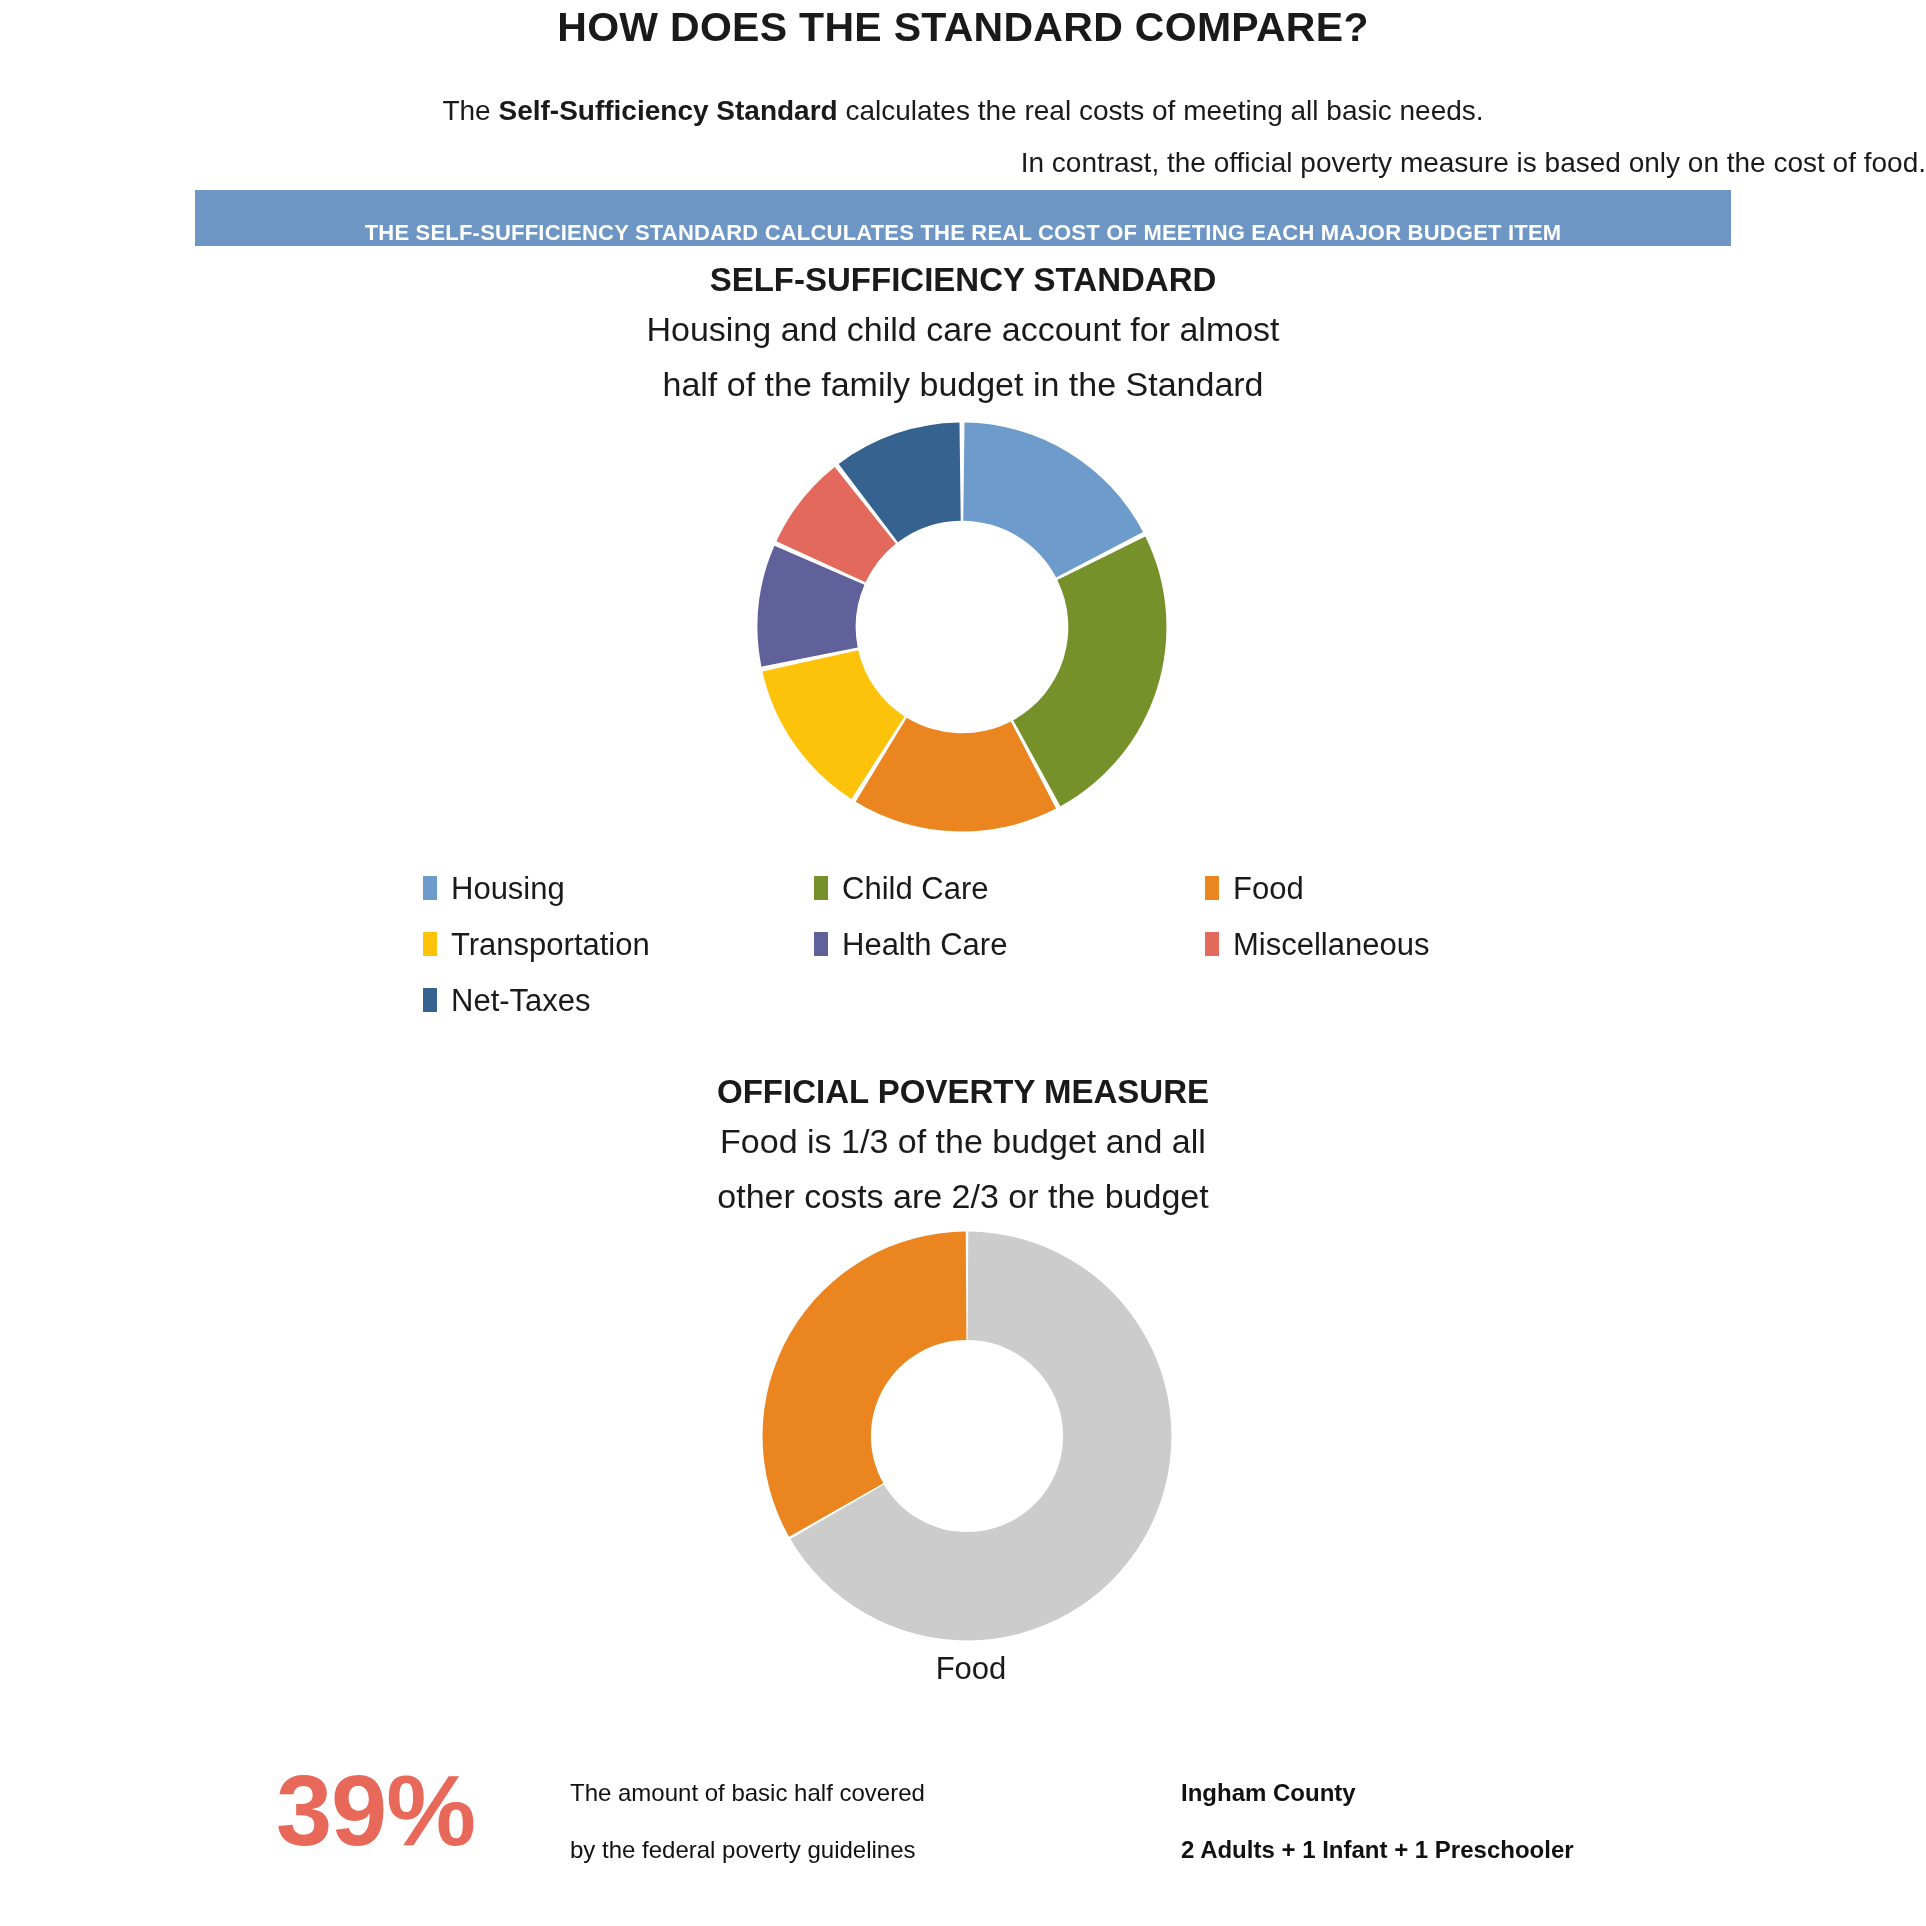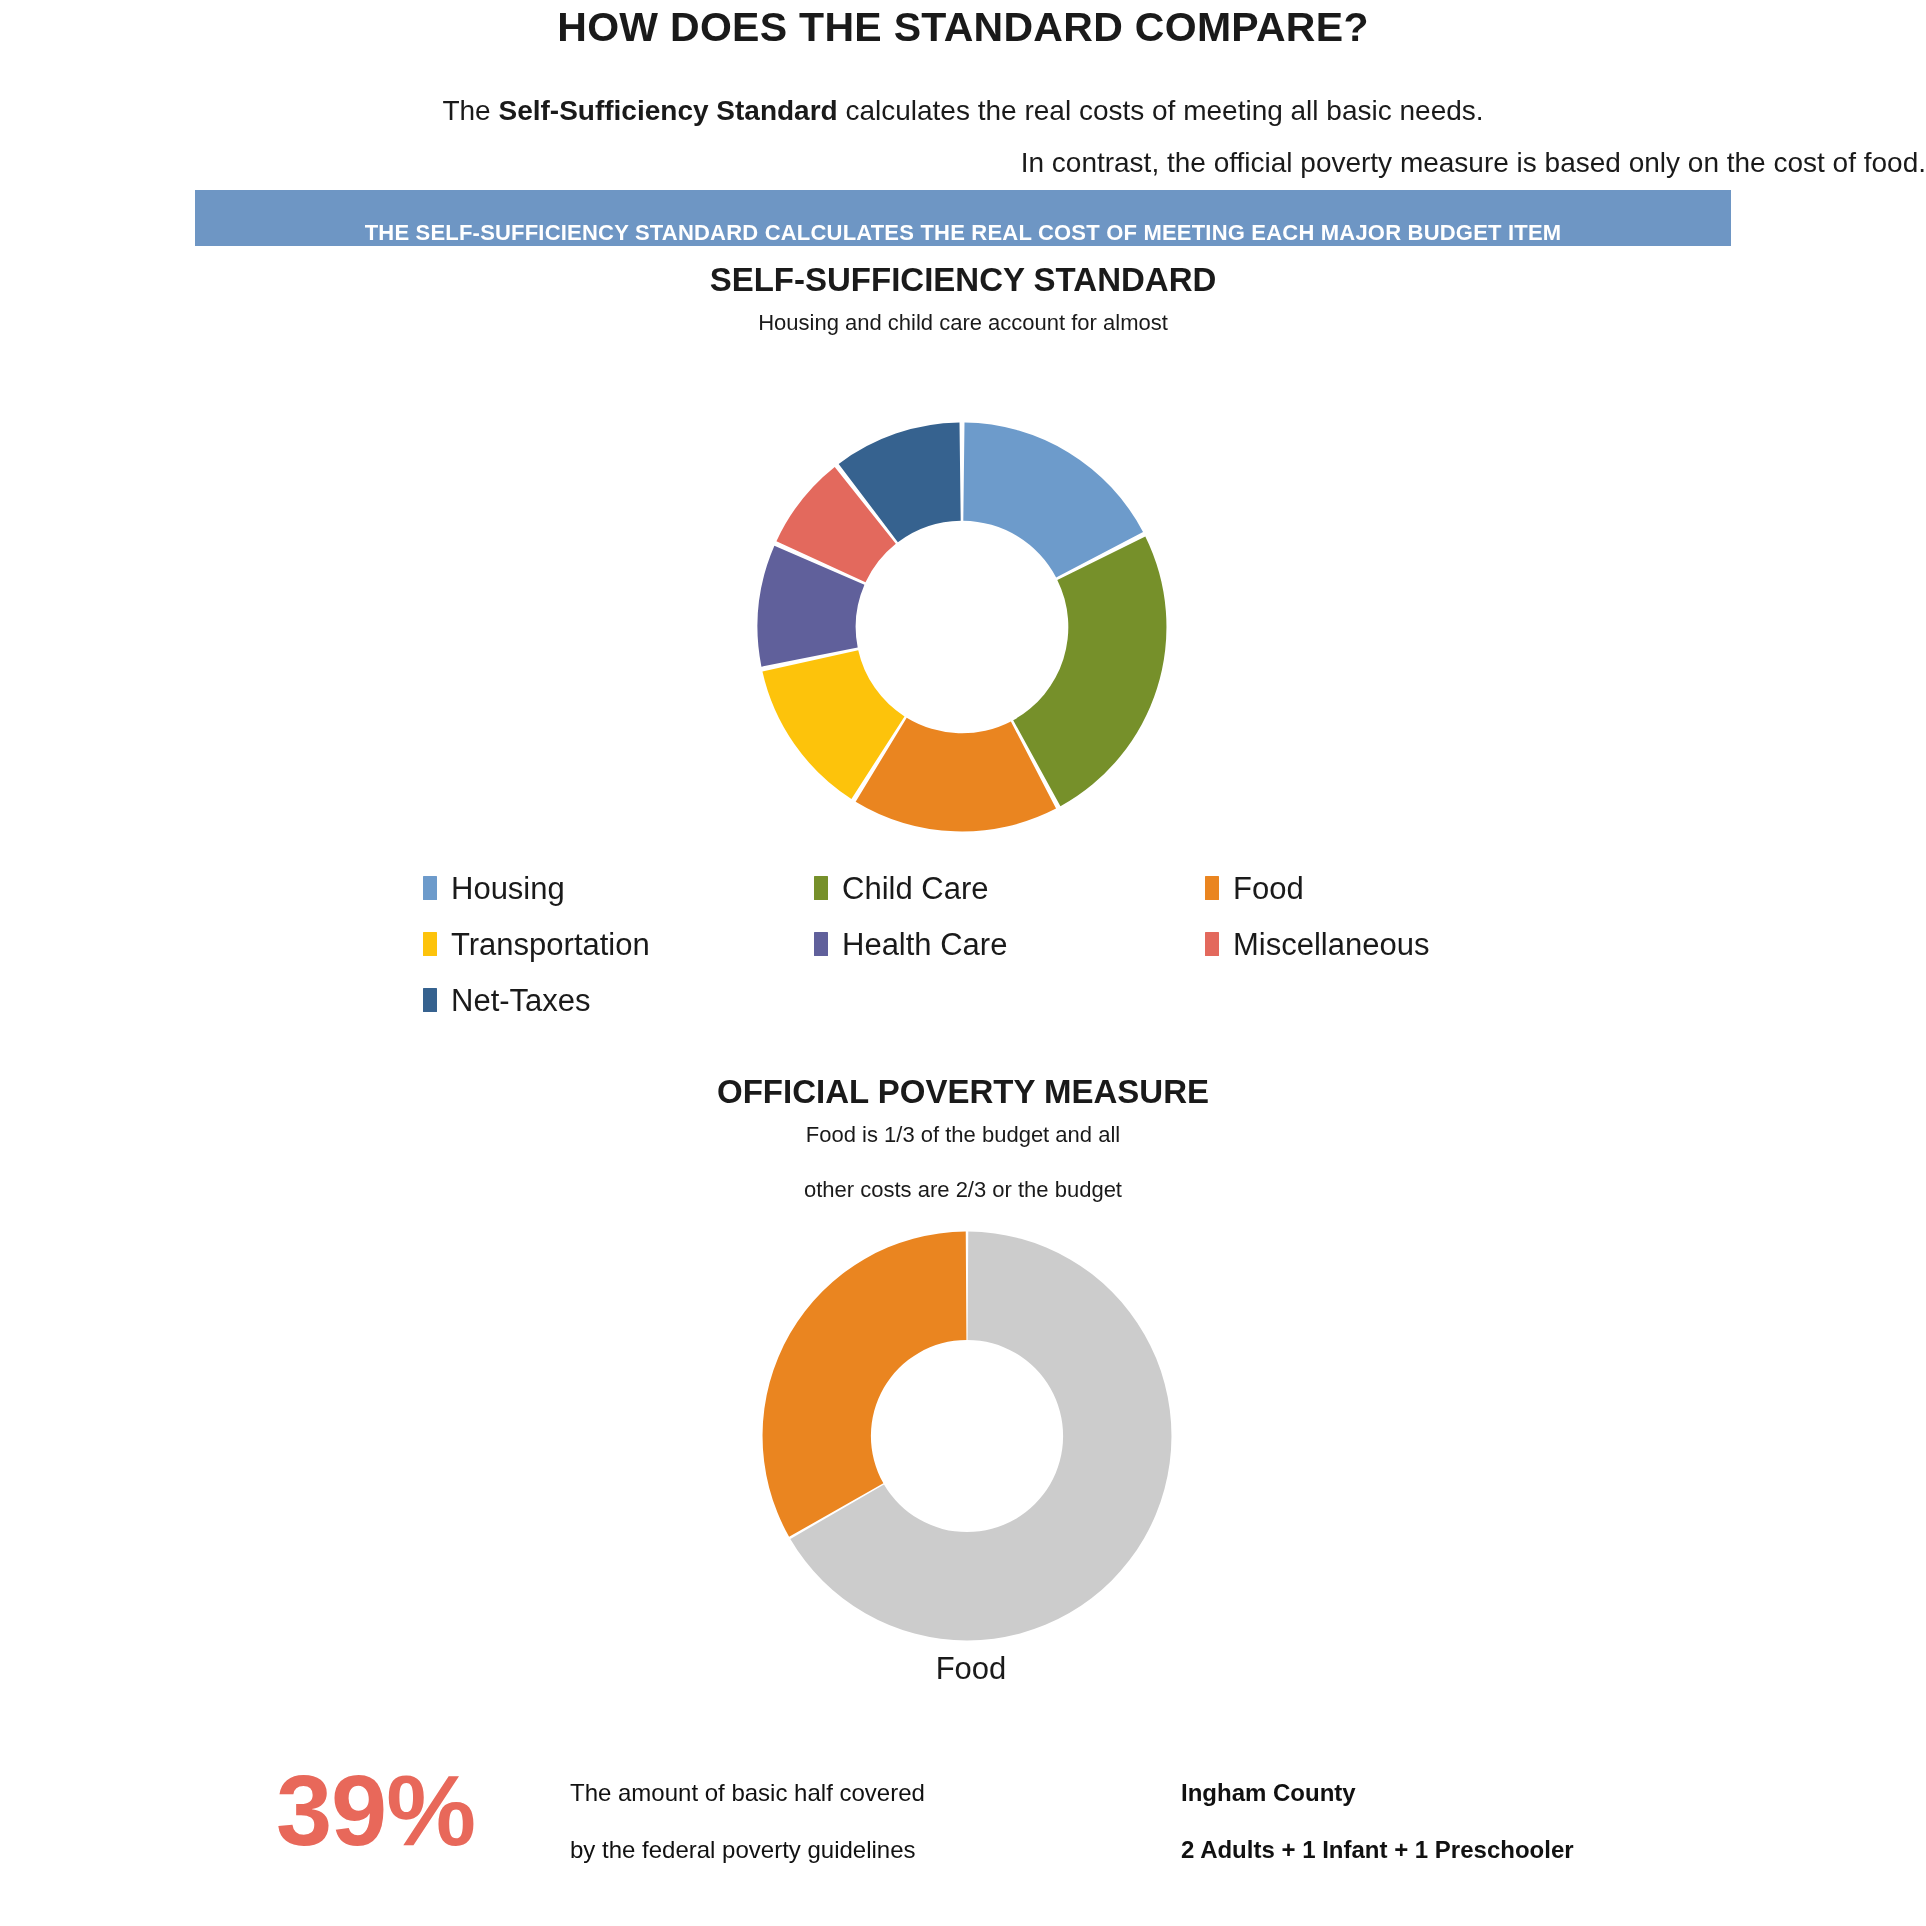--- a/index.html
+++ b/index.html
@@ -40,21 +40,21 @@
     text-align:center;
   }
 
   
   .sec-title{
     position:absolute;left:0;width:1926px;text-align:center;
     font-size:33px;font-weight:bold;color:#1a1a1a;
   }
   .sec-sub{
     position:absolute;left:0;width:1926px;text-align:center;
-    font-size:22px;color:#1a1a1a;font-weight:normal;
+    font-size:34px;color:#1a1a1a;font-weight:normal;
   }
 
   #sss-title{top:261px;}
   #sss-sub-1{top:310px;}
   #sss-sub-2{top:365px;}
 
   #opm-title{top:1073px;}
   #opm-sub-1{top:1122px;}
   #opm-sub-2{top:1177px;}
 
@@ -113,20 +113,21 @@
   </div>
 
   <div class="intro-line intro-line-2">In contrast, the official poverty measure is based only on the cost of food.</div>
 
   <div class="banner">
     <span class="banner-text">THE SELF-SUFFICIENCY STANDARD CALCULATES THE REAL COST OF MEETING EACH MAJOR BUDGET ITEM</span>
   </div>
 
   <div class="sec-title" id="sss-title">SELF-SUFFICIENCY STANDARD</div>
   <div class="sec-sub" id="sss-sub-1">Housing and child care account for almost</div>
+  <div class="sec-sub" id="sss-sub-2">half of the family budget in the Standard</div>
 
   <div class="donut-wrap" id="donut1">
     <svg class="donut-svg" viewBox="0 0 766 766">
       <g id="donut1-slices">
           <path d="M 387.6668943190645 1.0285087897073595 A 382 382 0 0 1 721.2203650381869 205.43033853319525 L 558.8745898198572 290.6637760372615 A 198.64000000000001 198.64000000000001 0 0 0 385.42678504591356 184.3748245706478 Z" fill="#6d9bcb"></path>
           <path d="M 725.4578164064742 213.74680510516333 A 382 382 0 0 1 566.9130428001502 717.8133699361334 L 478.6347822560781 557.1029523667894 A 198.64000000000001 198.64000000000001 0 0 0 561.0780645313666 294.9883386546849 Z" fill="#76902a"></path>
           <path d="M 558.6779229753311 722.2068209501007 A 382 382 0 0 1 184.3158751709302 709.2646449447236 L 279.6842550888837 552.6576153712563 A 198.64000000000001 198.64000000000001 0 0 0 474.35251994717214 559.3875468940523 Z" fill="#ea8520"></path>
           <path d="M 176.40382848230698 704.3129656802414 A 382 382 0 0 1 10.170731744258717 466.20058131941454 L 189.1287805070145 426.2643022860956 A 198.64000000000001 198.64000000000001 0 0 0 275.5699908107996 550.0827421537256 Z" fill="#fdc30b"></path>
           <path d="M 8.249253665506842 457.06671399313166 A 382 382 0 0 1 32.470711299016784 231.16713872556195 L 200.7247698754887 304.0469121372922 A 198.64000000000001 198.64000000000001 0 0 0 188.12961190606356 421.5146912764285 Z" fill="#60609b"></path>
           <path d="M 36.284955389772676 222.64826835693958 A 382 382 0 0 1 145.19940880442905 84.04368408237815 L 259.3436925783031 227.54271572283662 A 198.64000000000001 198.64000000000001 0 0 0 202.70817680268178 299.6170995456086 Z" fill="#e3695d"></path>

